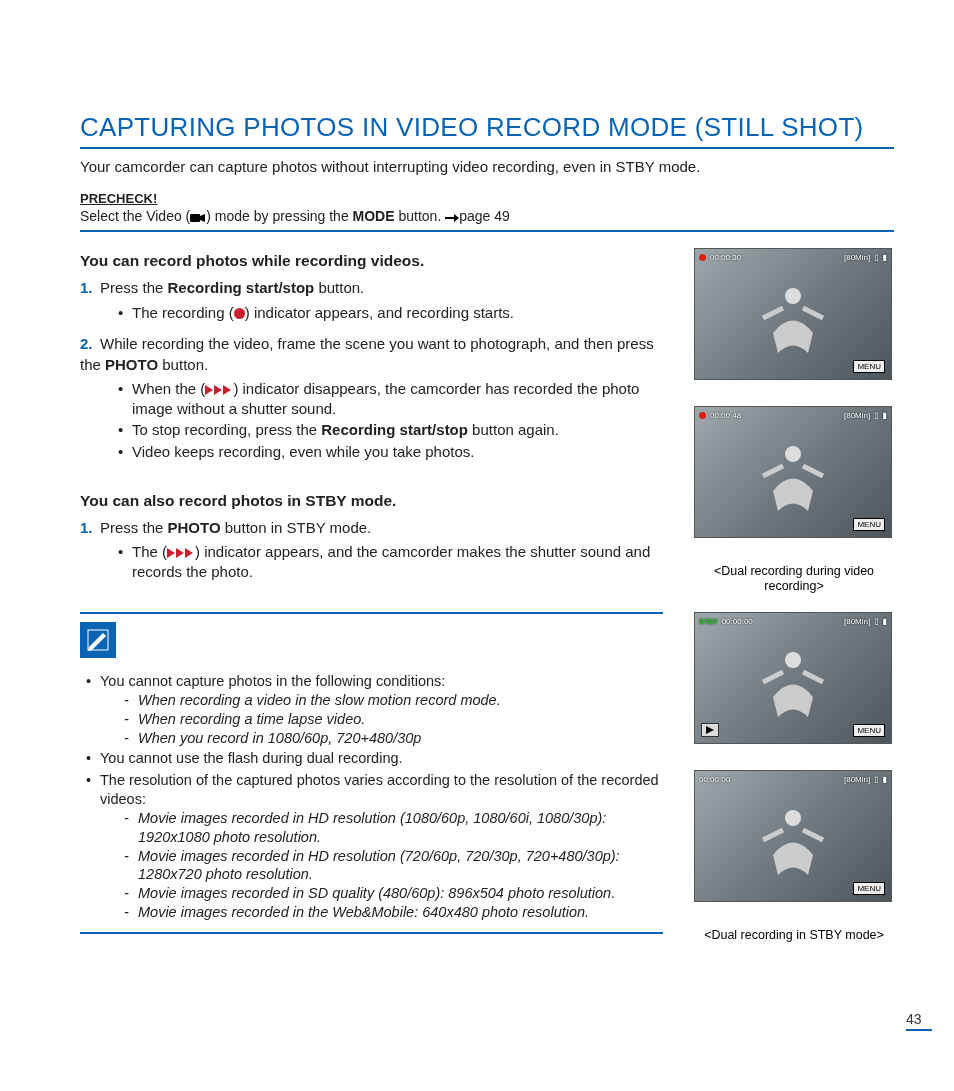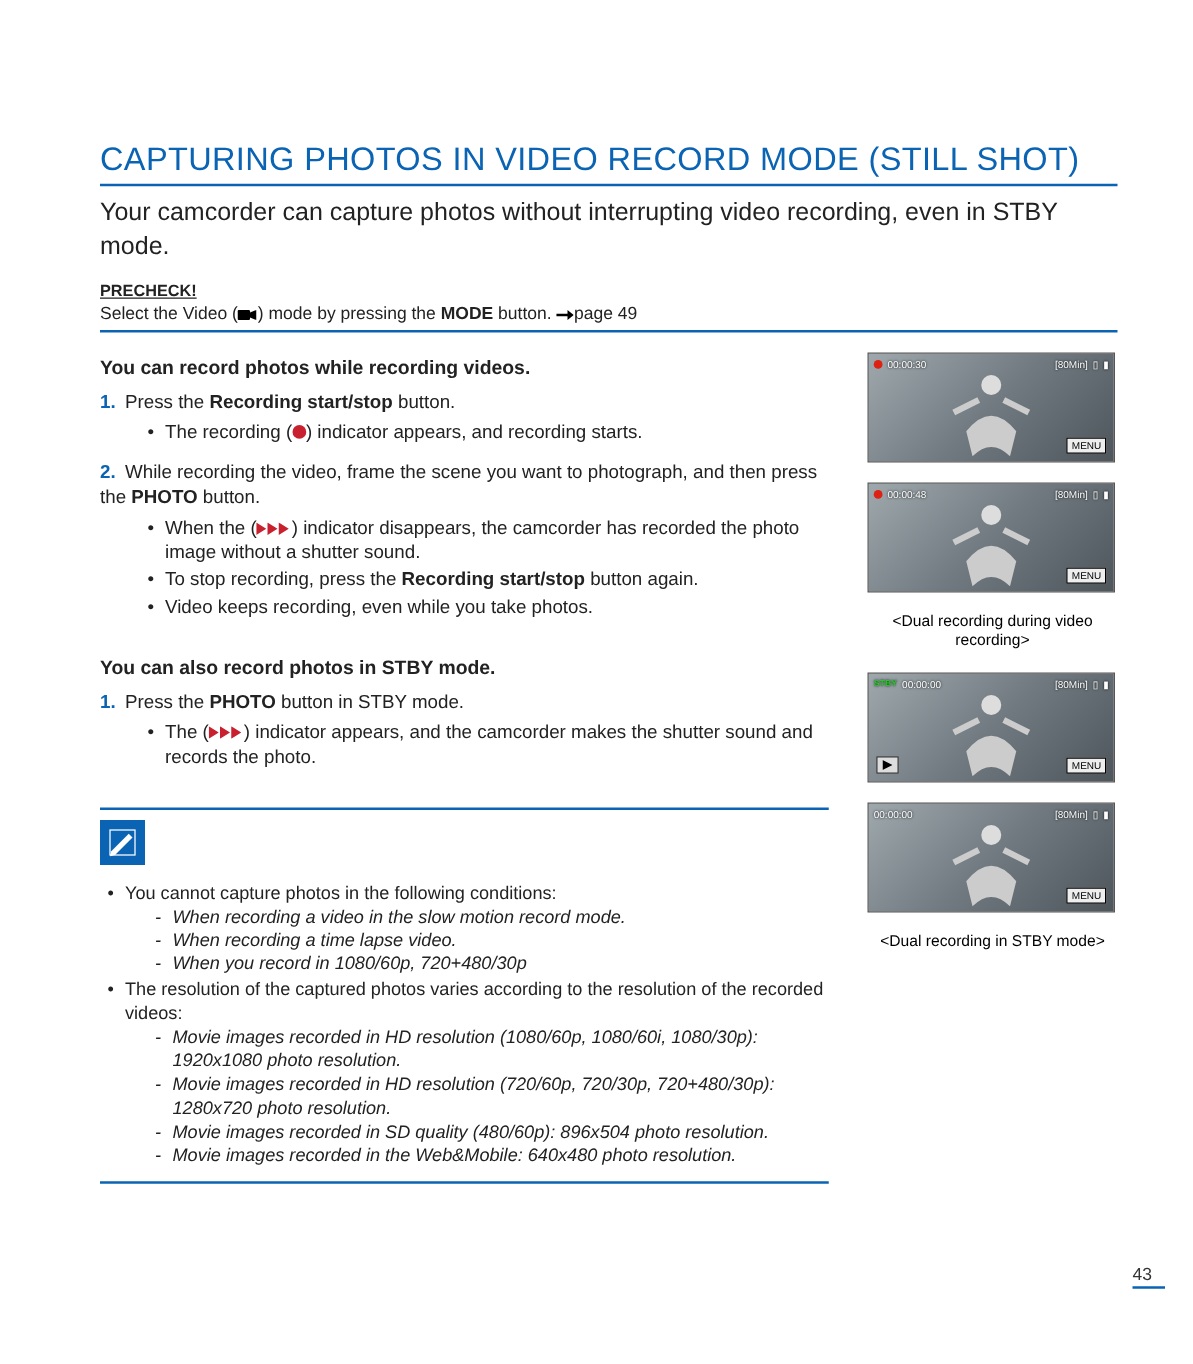--- a/index.html
+++ b/index.html
@@ -15,21 +15,21 @@
   .title {
     font-size: 26px;
     color: #0b64b3;
     font-weight: 400;
     letter-spacing: 0.3px;
     border-bottom: 2px solid #0b64b3;
     padding-bottom: 4px;
     margin-bottom: 8px;
   }
   .intro {
-    font-size: 20px;
+    font-size: 15px;
     line-height: 1.35;
     margin-bottom: 14px;
   }
   .precheck-label {
     font-size: 13px;
     font-weight: bold;
     text-decoration: underline;
     margin-bottom: 2px;
   }
   .precheck-body {
@@ -83,25 +83,25 @@
     background: #c8202f;
     border-radius: 50%;
     vertical-align: -1px;
   }
   .tri3 svg { vertical-align: -1px; }
   .cam-icon svg { vertical-align: -3px; }
   .arrow-icon svg { vertical-align: -2px; }
 
   .screenshot {
     width: 198px;
-    height: 88px;
+    height: 132px;
     background: linear-gradient(135deg,#9ea8ad 0%, #707a80 50%, #4e565c 100%);
     border: 1px solid #555;
     position: relative;
-    margin-bottom: 16px;
+    margin-bottom: 26px;
     overflow: hidden;
   }
   .screenshot .topbar {
     position: absolute; top: 4px; left: 4px; right: 4px;
     display: flex; justify-content: space-between; font-size: 8px; color: #fff;
     text-shadow: 0 0 2px #000;
   }
   .screenshot .left-g, .screenshot .right-g { display:flex; gap:4px; align-items:center;}
   .screenshot .menu-btn {
     position: absolute; bottom: 6px; right: 6px;
@@ -230,20 +230,21 @@
       <div style="flex:1">
         <ul class="bullets">
           <li>
             <span>You cannot capture photos in the following conditions:</span>
             <ul class="dashes">
               <li>When recording a video in the slow motion record mode.</li>
               <li>When recording a time lapse video.</li>
               <li>When you record in 1080/60p, 720+480/30p</li>
             </ul>
           </li>
+          <li>You cannot use the flash during dual recording.</li>
           <li>
             <span>The resolution of the captured photos varies according to the resolution of the recorded videos:</span>
             <ul class="dashes">
               <li>Movie images recorded in HD resolution (1080/60p, 1080/60i, 1080/30p): 1920x1080 photo resolution.</li>
               <li>Movie images recorded in HD resolution (720/60p, 720/30p, 720+480/30p): 1280x720 photo resolution.</li>
               <li>Movie images recorded in SD quality (480/60p): 896x504 photo resolution.</li>
               <li>Movie images recorded in the Web&amp;Mobile: 640x480 photo resolution.</li>
             </ul>
           </li>
         </ul>

